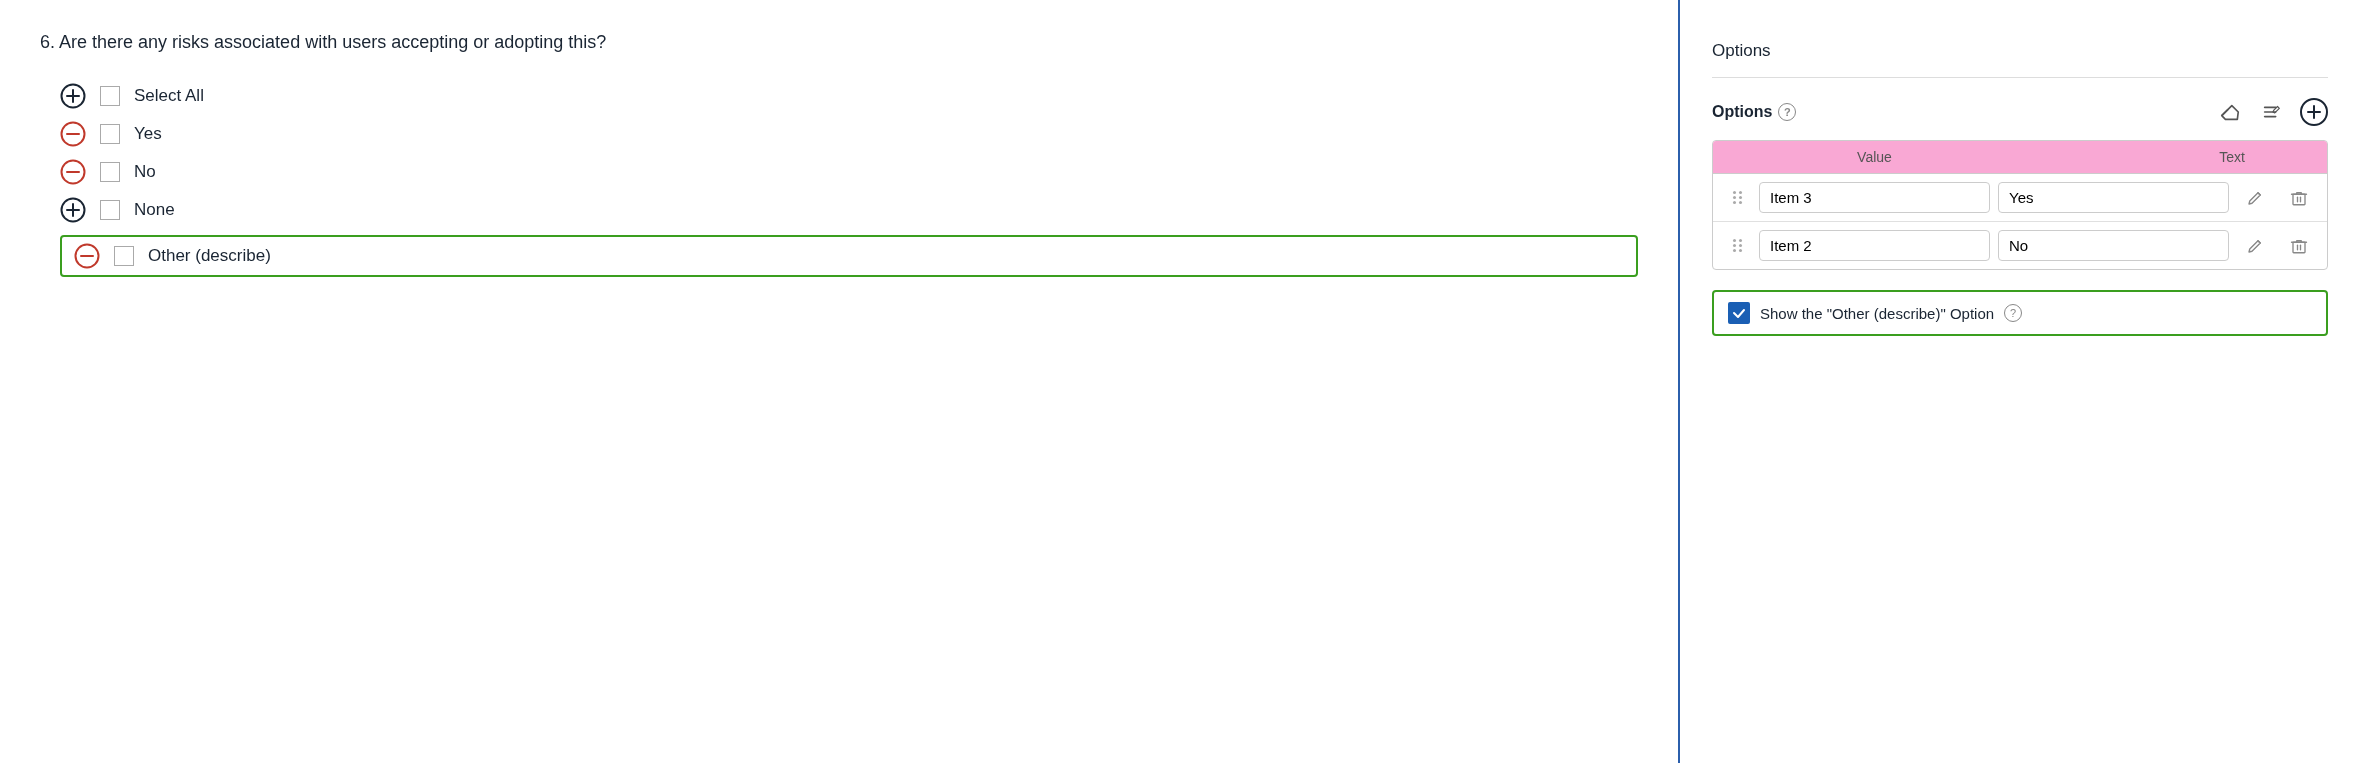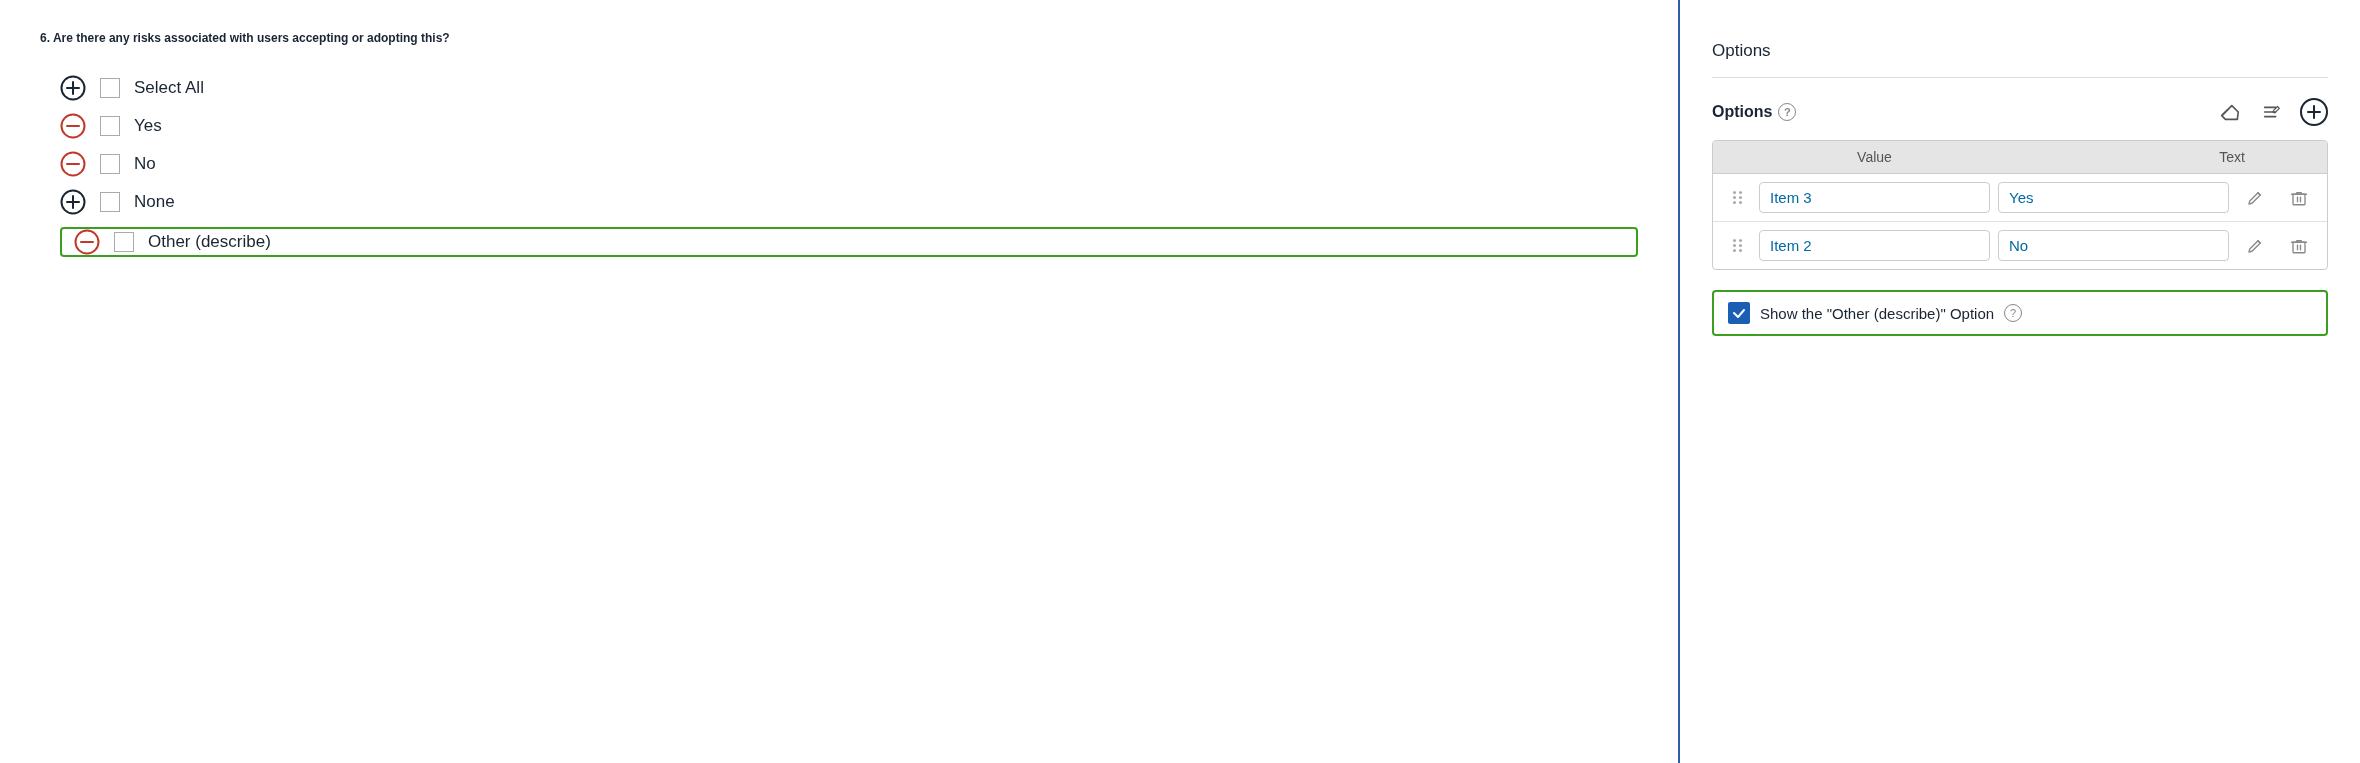--- a/index.html
+++ b/index.html
@@ -15,43 +15,43 @@
     .left-panel {
       flex: 1;
       padding: 30px 40px;
       border-right: 2px solid #2b5fac;
     }
     .right-panel {
       width: 680px;
       padding: 41px 32px;
     }
     .question {
-      font-size: 12px;
-      font-weight: 700;
+      font-size: 18px;
+      font-weight: 400;
       margin-bottom: 28px;
       color: #1a2533;
       line-height: 1.4;
     }
     .options-list {
       list-style: none;
       display: flex;
       flex-direction: column;
       gap: 12px;
       padding-left: 20px;
     }
     .option-item {
       display: flex;
       align-items: center;
       gap: 14px;
       font-size: 17px;
     }
     .option-item.highlighted {
       border: 2.5px solid #3a9e1f;
       border-radius: 4px;
-      padding: 0 12px;
+      padding: 6px 12px;
     }
     .circle-icon {
       width: 26px;
       height: 26px;
       flex-shrink: 0;
     }
     .checkbox-box {
       width: 20px;
       height: 20px;
       border: 1.5px solid #aaa;
@@ -128,21 +128,21 @@
     }
     .options-table {
       border: 1px solid #ccc;
       border-radius: 4px;
       overflow: hidden;
       margin-bottom: 20px;
     }
     .options-table-header {
       display: grid;
       grid-template-columns: 28px 1fr 1fr 36px 36px;
-      background: #e5e5e5;
+      background: #f9a8d4;
       border-bottom: 1px solid #ccc;
       padding: 8px 10px;
       font-size: 14px;
       color: #555;
       font-weight: 500;
     }
     .col-drag { }
     .col-value { text-align: center; }
     .col-text { text-align: right; }
     .col-edit { }
@@ -176,21 +176,21 @@
       height: 3px;
       background: #aaa;
       border-radius: 50%;
     }
     .value-input, .text-input {
       width: 100%;
       border: 1px solid #ccc;
       border-radius: 4px;
       padding: 6px 10px;
       font-size: 15px;
-      color: #0369a1;
+      color: #000000;
     }
     .row-edit-btn, .row-del-btn {
       background: none;
       border: none;
       cursor: pointer;
       color: #888;
       display: flex;
       align-items: center;
       justify-content: center;
     }

